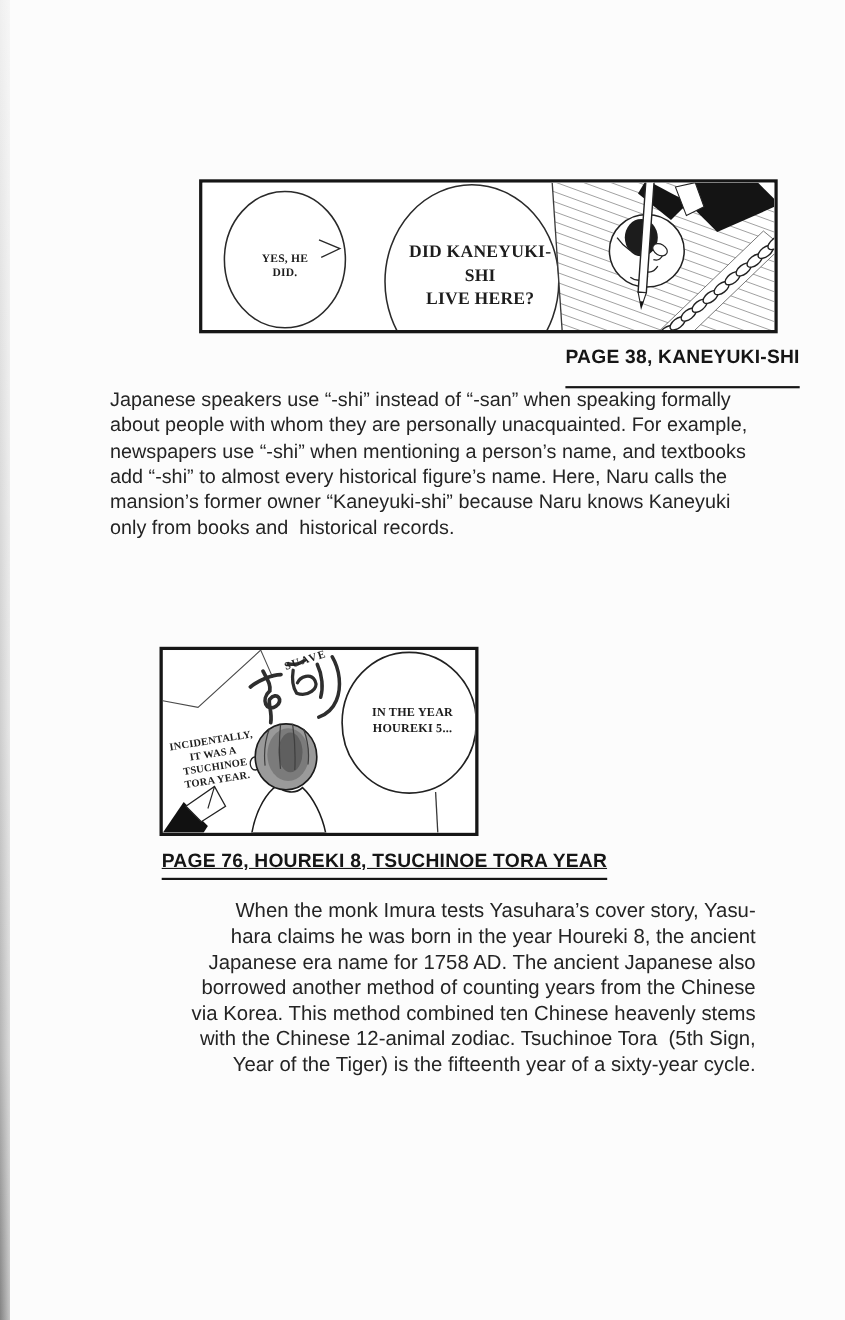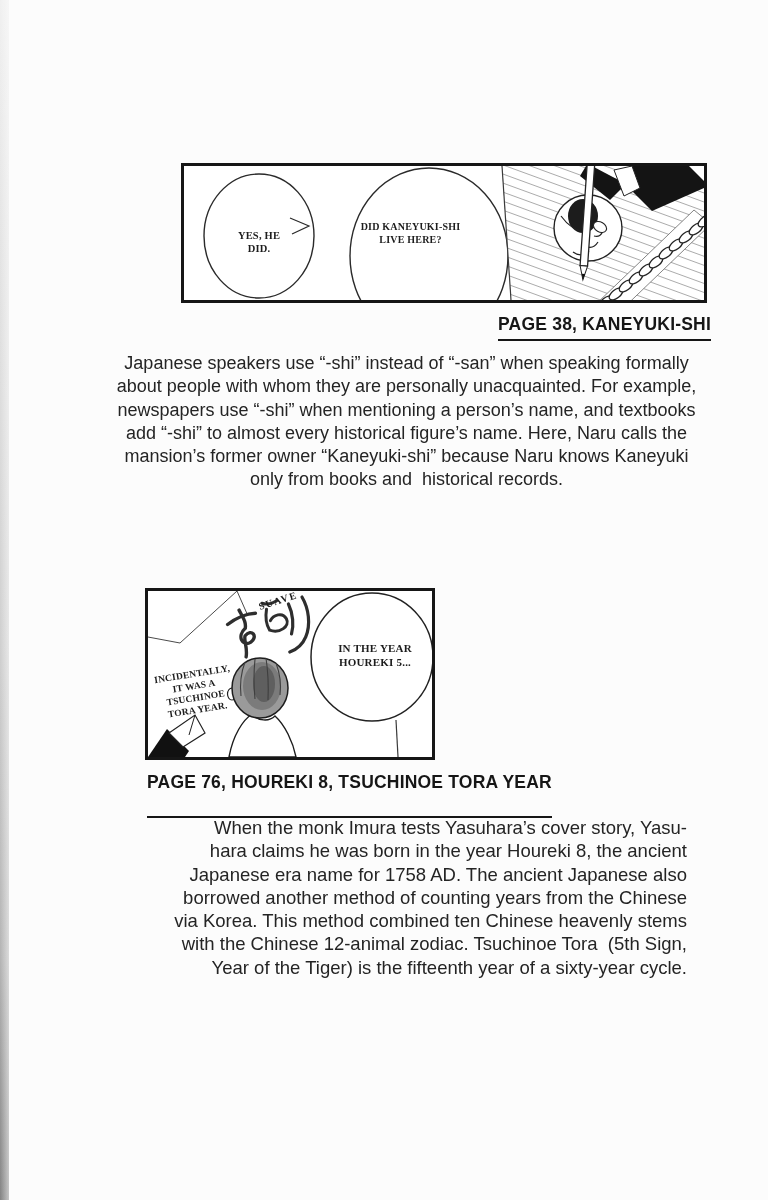--- a/index.html
+++ b/index.html
@@ -23,37 +23,37 @@
     font-family:Liberation Serif, serif;
   }
   .panel svg { position:absolute; left:0; top:0; }
   .panel1 { left:181px; top:163px; width:526px; height:140px; }
   .panel2 { left:145px; top:588px; width:290px; height:172px; }
   .comic {
     position:absolute; font-weight:bold; color:#1d1d1d; text-align:center;
     white-space:pre-line; letter-spacing:.2px;
   }
   .bubble1-text { left:30px; top:63px; width:90px; font-size:10.5px; line-height:1.25; }
-  .bubble2-text { left:159px; top:54px; width:135px; font-size:10px; line-height:1.3; }
+  .bubble2-text { left:185px; top:54px; width:135px; font-size:16px; line-height:1.3; }
   .sfx-en { left:100px; top:4px; width:60px; font-size:10px; letter-spacing:1.5px;
             transform:rotate(-18deg); }
   .caption-left { left:4px; top:78px; width:86px; font-size:9.5px; line-height:1.25;
             transform:rotate(-9deg); }
   .p2-bubble-text { left:165px; top:50px; width:124px; font-size:11px; line-height:1.3; }
   .headline {
     position:absolute; display:inline-block;
     font-weight:bold; font-size:17.5px; color:#161616; letter-spacing:.2px;
     border-bottom:2.5px solid #161616; white-space:nowrap;
   }
-  .headline1 { right:57px; top:314px; padding-bottom:4px; }
-  .headline2 { left:147px; top:772px; padding-bottom:23px; }
+  .headline1 { right:41px; top:314px; padding-bottom:16px; }
+  .headline2 { left:147px; top:772px; padding-bottom:5px;text-decoration:underline; }
   .para {
     position:absolute; color:#242424; white-space:pre-wrap;
   }
-  .para1 { left:100px; top:352px; width:613px; text-align:center;
+  .para1 { left:100px; top:352px; width:613px; text-align:left;
            font-size:18px; line-height:23.3px; }
   .para2 { left:147px; top:816px; width:540px; text-align:right;
            font-size:18.5px; line-height:23.3px; }
 </style>
 </head>
 <body>
 
 <div class="page">
 
   <div class="edge-shadow"></div>

